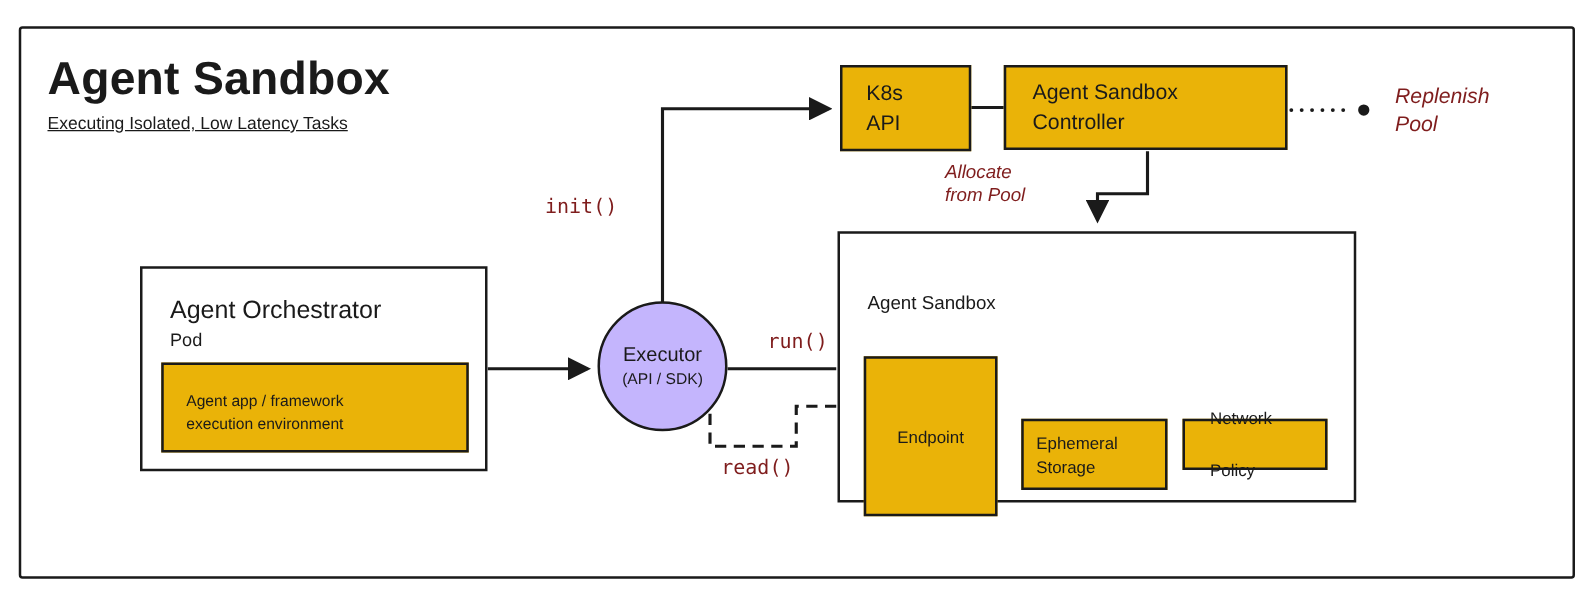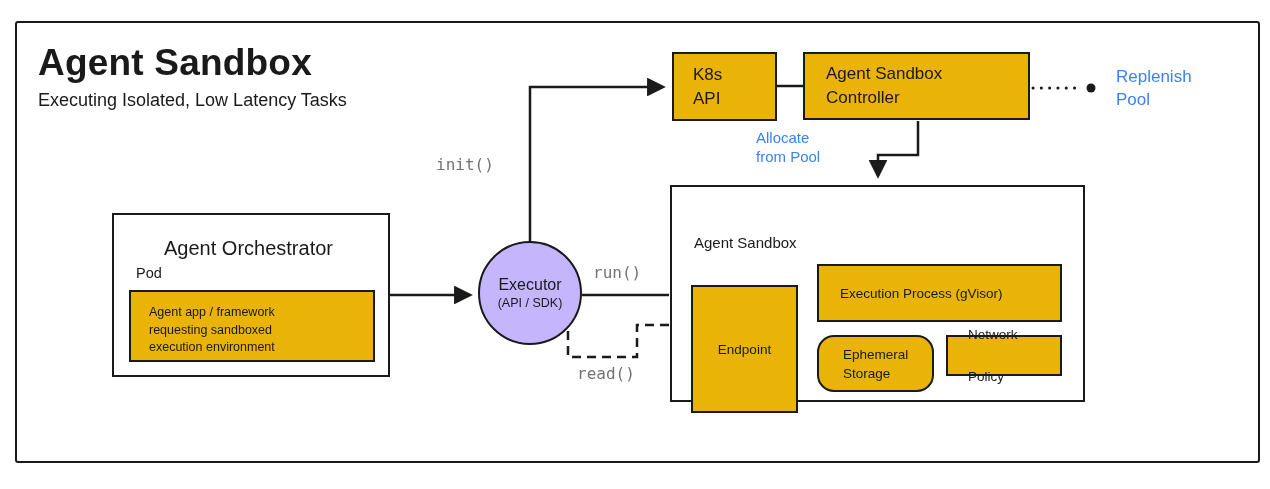--- a/index.html
+++ b/index.html
@@ -19,37 +19,37 @@
   }
   .abs { position: absolute; }
   svg.wires { position: absolute; left: 0; top: 0; pointer-events: none; }
 
   .page-title {
     left: 38px; top: 42px;
     font-size: 37px; font-weight: 600; letter-spacing: 0.2px;
   }
   .page-subtitle {
     left: 38px; top: 90px;
-    font-size: 18px; font-weight: 400;
+    font-size: 14px; font-weight: 400; text-decoration: underline;
   }
 
   .node {
     border: 2px solid #1a1a1a; background: #eab308;
     display: flex; flex-direction: column; justify-content: center;
   }
   .node .line { display: block; }
 
   .k8s-box { left: 672px; top: 52px; width: 105px; height: 69px;
     padding-left: 19px; font-size: 17px; line-height: 24px; }
   .controller-box { left: 803px; top: 52px; width: 227px; height: 68px;
     padding-left: 21px; font-size: 17px; line-height: 24px; }
 
   .orchestrator-box { left: 112px; top: 213px; width: 278px; height: 164px;
     border: 2px solid #1a1a1a; background: #fff; }
-  .orchestrator-title { left: 22px; top: 22px; font-size: 20px; margin-left: 28px; }
+  .orchestrator-title { left: 22px; top: 22px; font-size: 20px; }
   .orchestrator-sub { left: 22px; top: 50px; font-size: 14.5px; }
   .orchestrator-inner { left: 15px; top: 75px; width: 246px; height: 72px;
     border: 2px solid #1a1a1a; padding: 9px 10px 0 18px;
     font-size: 12.5px; line-height: 17.5px; justify-content: center; }
 
   .executor-circle {
     left: 478px; top: 241px; width: 104px; height: 104px;
     border: 2px solid #1a1a1a; border-radius: 50%; background: #c4b5fd;
     display: flex; flex-direction: column; align-items: center; justify-content: center;
     text-align: center;
@@ -59,33 +59,33 @@
 
   .task-box { left: 670px; top: 185px; width: 415px; height: 217px;
     border: 2px solid #1a1a1a; background: #fff; }
   .task-title { left: 22px; top: 19px; font-size: 21px; }
   .task-sub { left: 22px; top: 47px; font-size: 15px; }
   .endpoint-box { left: 19px; top: 78px; width: 107px; height: 128px;
     align-items: center; font-size: 13.5px; margin-top: 20px; }
   .execproc-box { left: 145px; top: 77px; width: 245px; height: 58px;
     padding-left: 21px; font-size: 13.5px; }
   .ephemeral-box { left: 145px; top: 148px; width: 117px; height: 57px;
-    padding-left: 24px; font-size: 13.5px; line-height: 19px; border-radius: 17px; }
+    padding-left: 10px; font-size: 13.5px; line-height: 19px; }
   .network-box { left: 274px; top: 148px; width: 116px; height: 41px;
     padding-left: 20px; font-size: 13.5px; line-height: 19px; gap: 23px; }
 
   .code-label {
     font-family: "DejaVu Sans Mono", monospace;
-    font-size: 16px; color: #737373; white-space: pre;
+    font-size: 16px; color: #7f1d1d; white-space: pre;
   }
   .init-label { left: 436px; top: 155px; }
-  .run-label  { left: 593px; top: 263px; }
+  .run-label  { left: 614px; top: 263px; }
   .read-label { left: 577px; top: 364px; }
 
-  .italic-note { color: #3b82f6; }
+  .italic-note { font-style: italic; color: #7f1d1d; }
   .allocate-note { left: 756px; top: 128px; font-size: 15px; line-height: 19px; }
   .replenish-note { left: 1116px; top: 65px; font-size: 17px; line-height: 23px; }
 </style>
 </head>
 <body>
 
 <div class="frame"></div>
 
 <div class="abs page-title">Agent Sandbox</div>
 <div class="abs page-subtitle">Executing Isolated, Low Latency Tasks</div>
@@ -124,44 +124,40 @@
 <div class="abs italic-note allocate-note">
   <span class="line" style="display:block">Allocate</span>
   <span class="line" style="display:block">from Pool</span>
 </div>
 
 <div class="abs orchestrator-box">
   <div class="abs orchestrator-title">Agent Orchestrator</div>
   <div class="abs orchestrator-sub">Pod</div>
   <div class="abs node orchestrator-inner">
     <span class="line">Agent app / framework</span>
-    <span class="line">requesting sandboxed</span>
     <span class="line">execution environment</span>
   </div>
 </div>
 
 <div class="abs executor-circle">
   <span class="t1">Executor</span>
   <span class="t2">(API / SDK)</span>
 </div>
 
 <div class="abs code-label init-label">init()</div>
 <div class="abs code-label run-label">run()</div>
 <div class="abs code-label read-label">read()</div>
 
 <div class="abs task-box">
   <div class="abs task-sub">Agent Sandbox</div>
 
   <div class="abs node endpoint-box">
     <span>Endpoint</span>
   </div>
 
-  <div class="abs node execproc-box">
-    <span>Execution Process (gVisor)</span>
-  </div>
 
   <div class="abs node ephemeral-box">
     <span class="line">Ephemeral</span>
     <span class="line">Storage</span>
   </div>
 
   <div class="abs node network-box">
     <span class="line">Network</span>
     <span class="line">Policy</span>
   </div>

